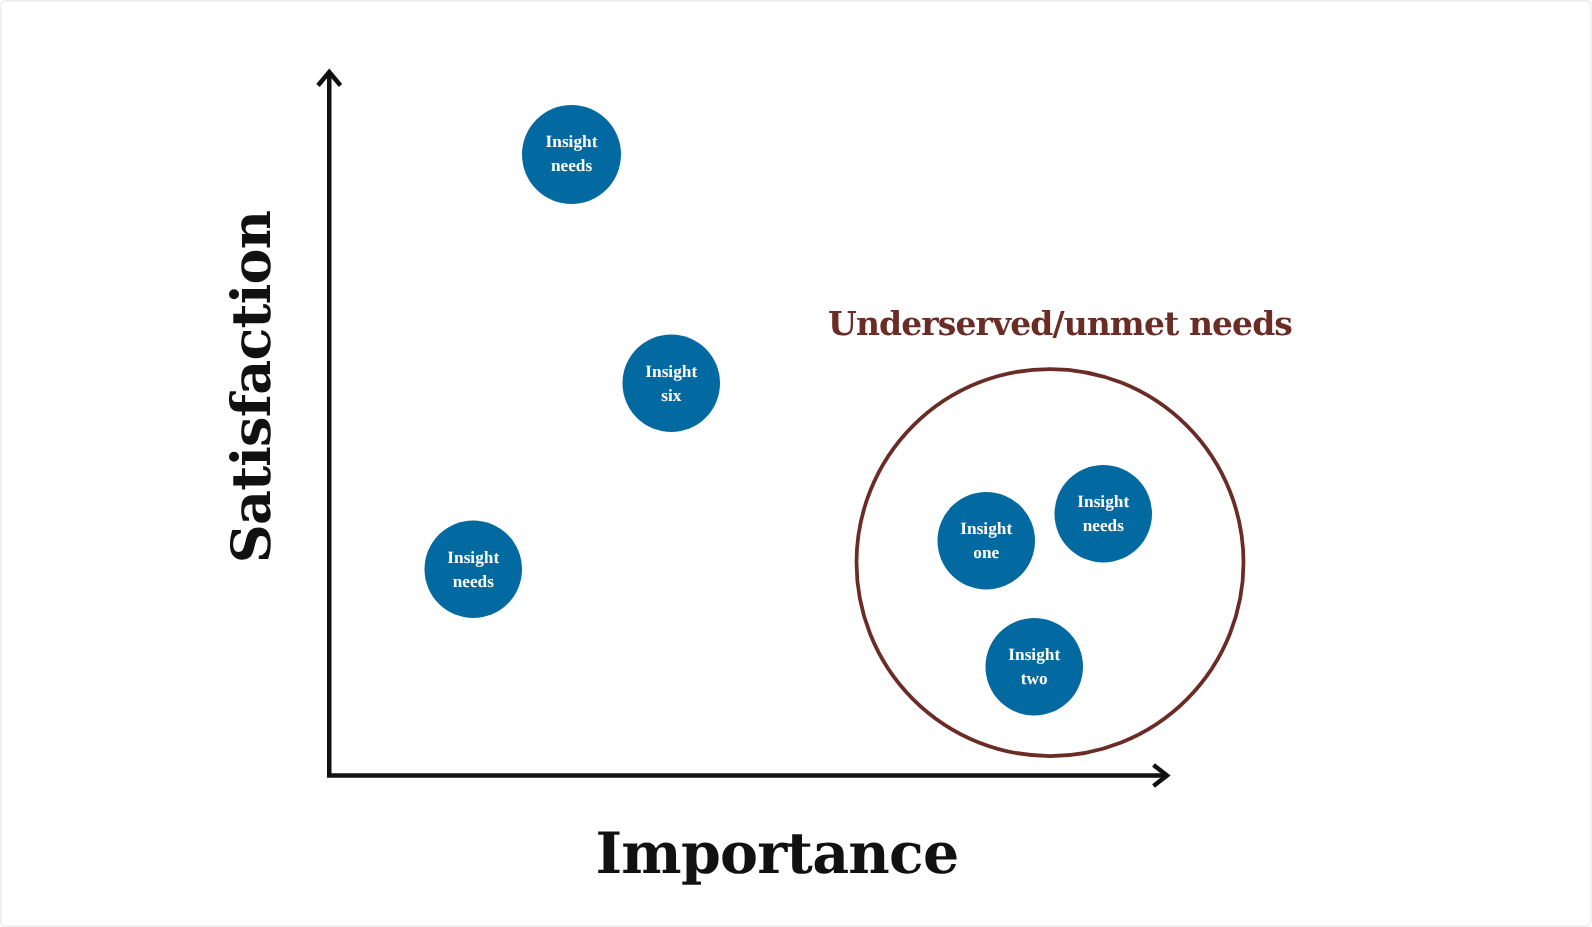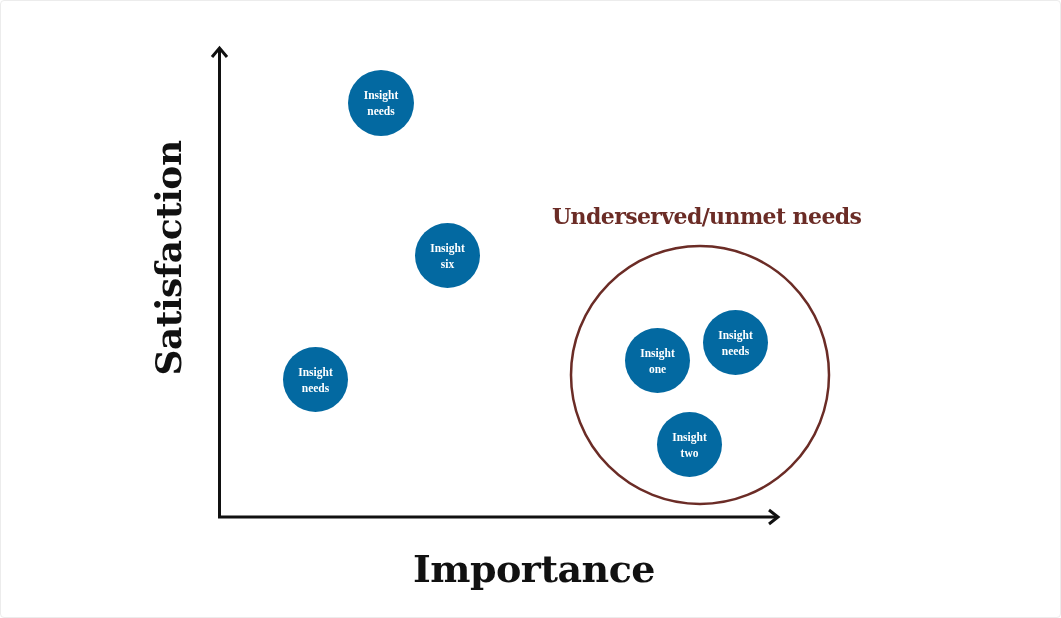--- a/index.html
+++ b/index.html
@@ -2,21 +2,21 @@
 <html><head>
   <meta charset="utf-8">
   <style>
     html, body { margin: 0; padding: 0; background: #ffffff; }
     body { width: 1061px; height: 618px; position: relative; overflow: hidden; font-family: "DejaVu Sans", sans-serif; }
     .frame { position: absolute; left: 0; top: 0; width: 1059px; height: 616px; border: 1px solid #ececec; border-radius: 4px; background: #ffffff; }
     svg.canvas { position: absolute; left: 0; top: 0; }
     .bubble { position: absolute; border-radius: 50%; background: #0369a1; color: #ffffff; display: flex; flex-direction: column; align-items: center; justify-content: center; font-family: Liberation Serif, serif; font-weight: bold; font-size: 11.5px; line-height: 16px; text-align: center; }
     .bubble span { display: block; }
     .axis-label { position: absolute; font-family: "DejaVu Serif", serif; font-weight: bold; color: #111111; letter-spacing: -0.5px; }
-    .x-label { left: 16px; width: 1036px; top: 546px; text-align: center; font-size: 38px; }
+    .x-label { left: 0; width: 1036px; top: 546px; text-align: center; font-size: 38px; }
     .y-label { left: 168px; top: 258px; font-size: 36px; transform: translate(-50%, -50%) rotate(-90deg); white-space: nowrap; }
     .group-label { position: absolute; left: 552px; top: 203px; font-family: "DejaVu Serif", serif; font-weight: bold; font-size: 22px; color: #6b2c26; letter-spacing: -0.6px; white-space: nowrap; }
   </style>
 </head>
 <body>
 
 <div class="frame"></div>
 
 <svg class="canvas" width="1061" height="618" viewBox="0 0 1061 618">
 

